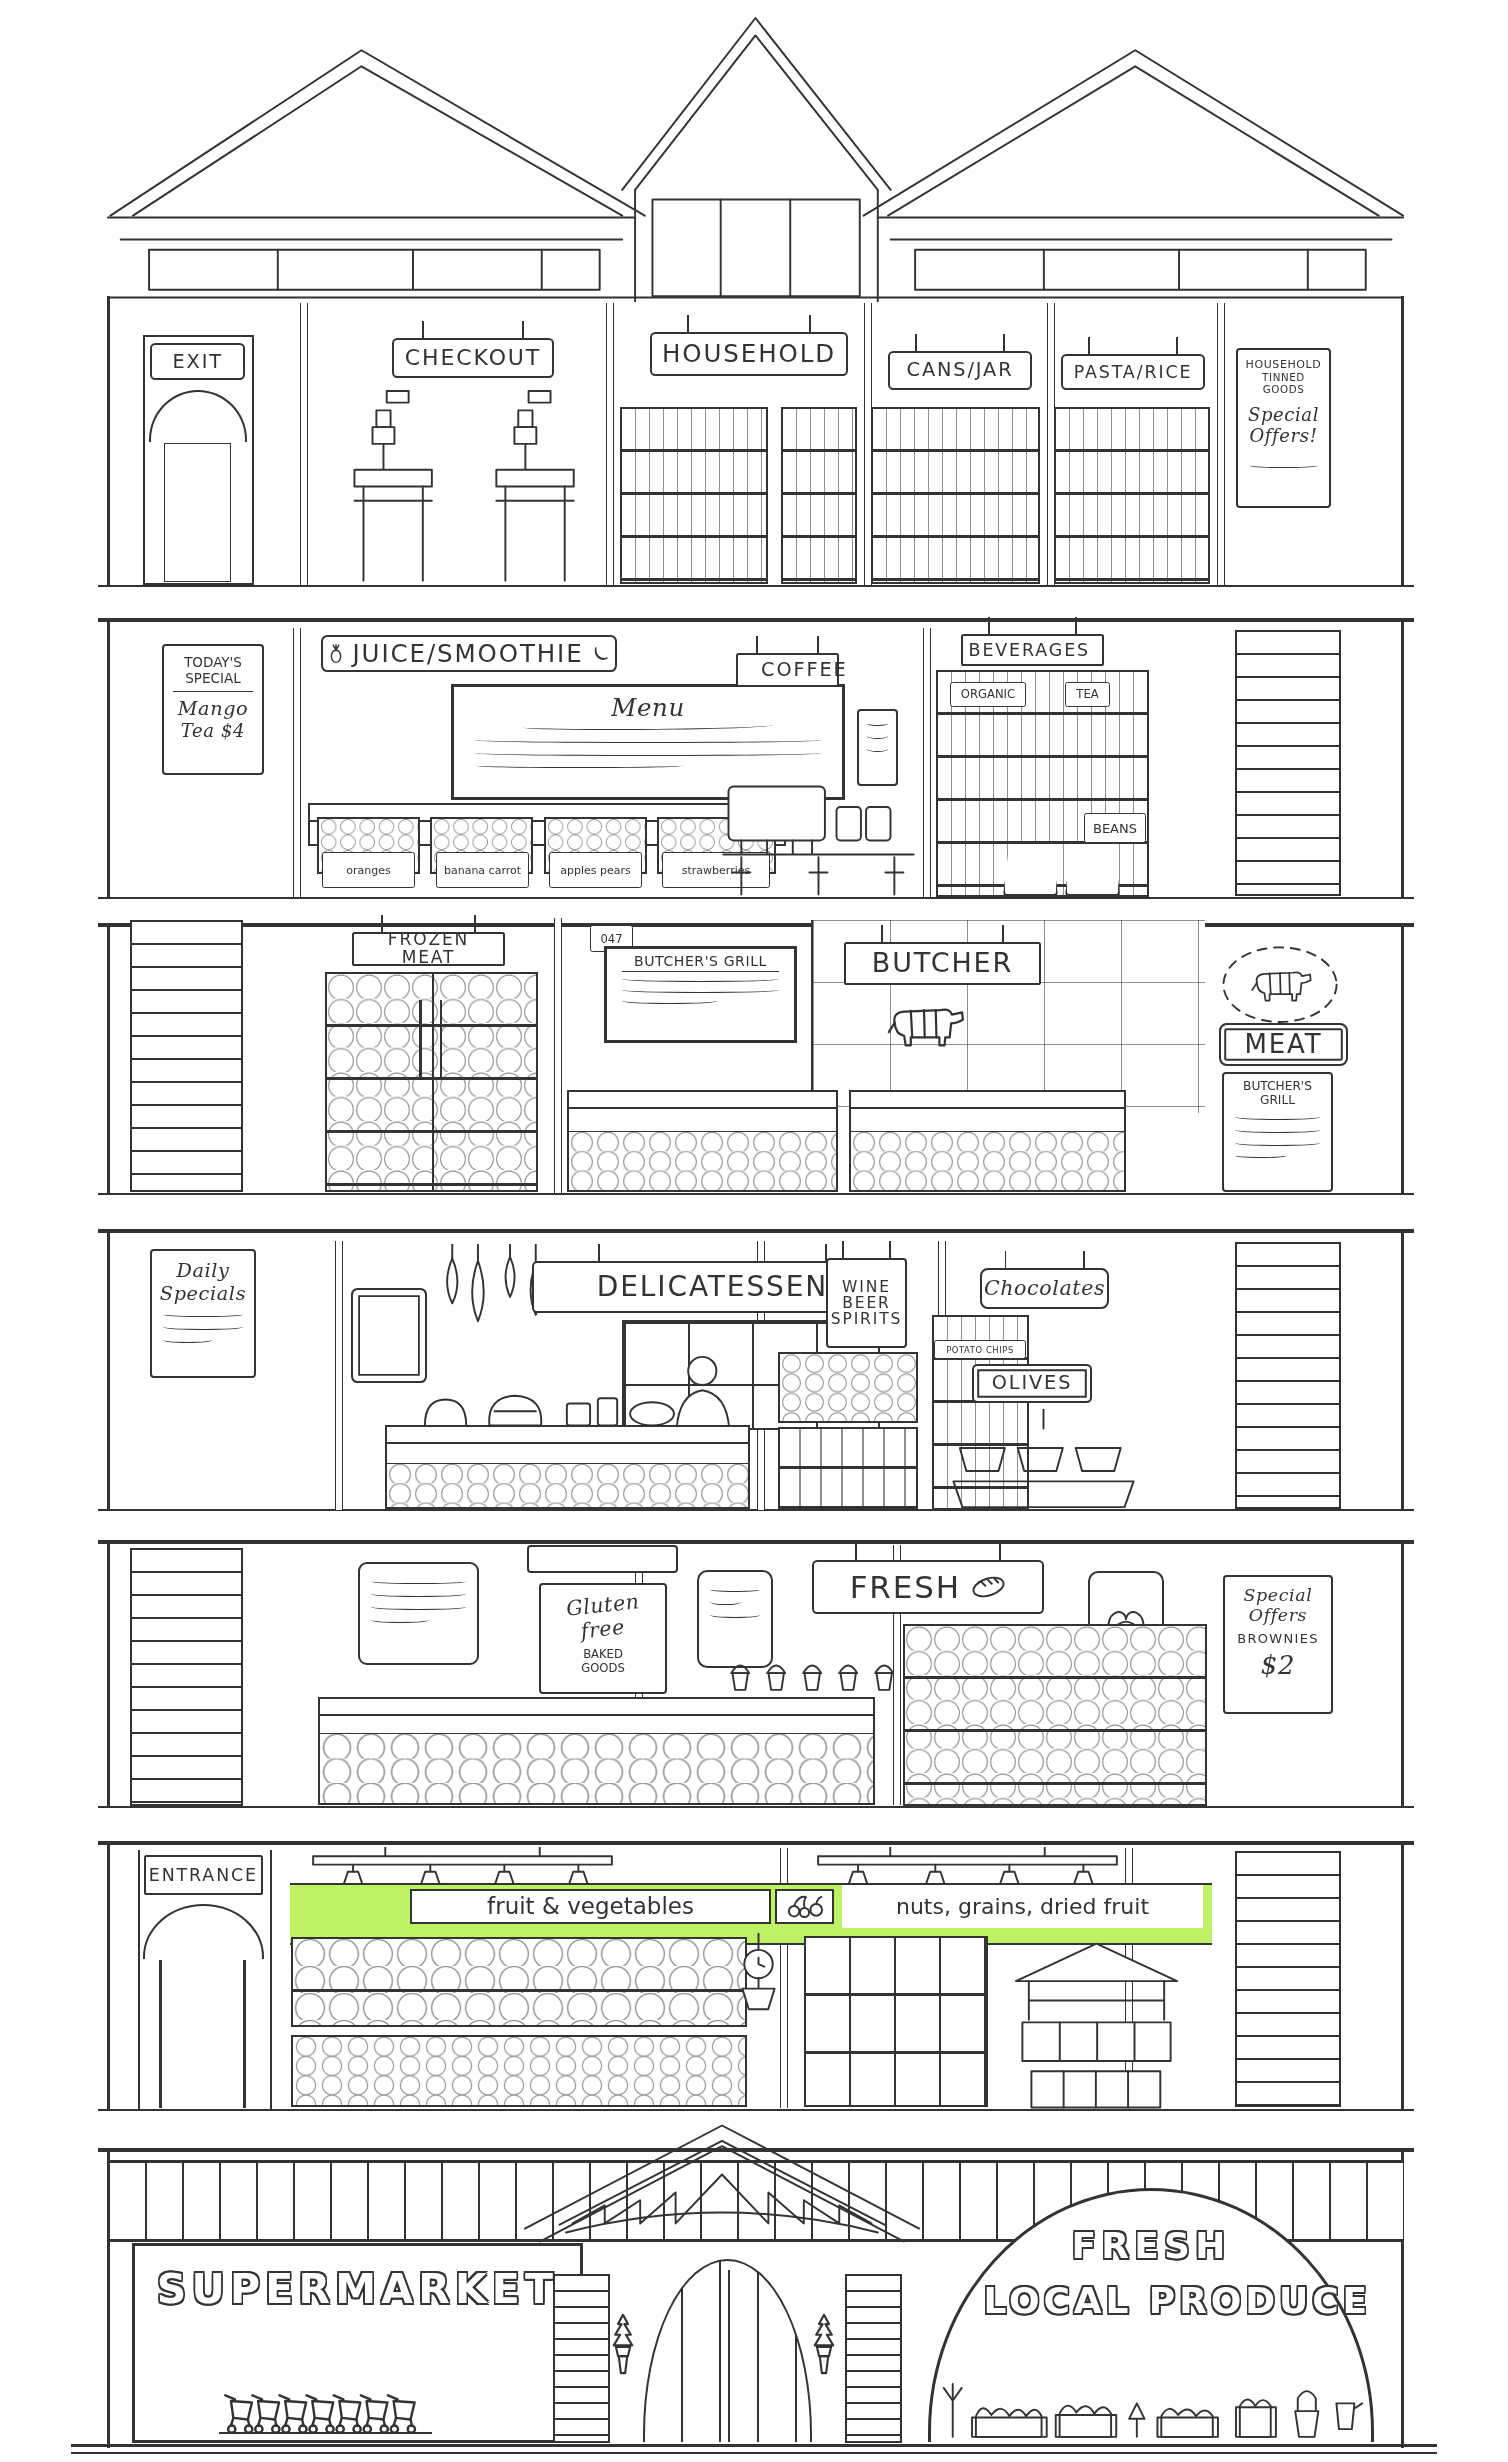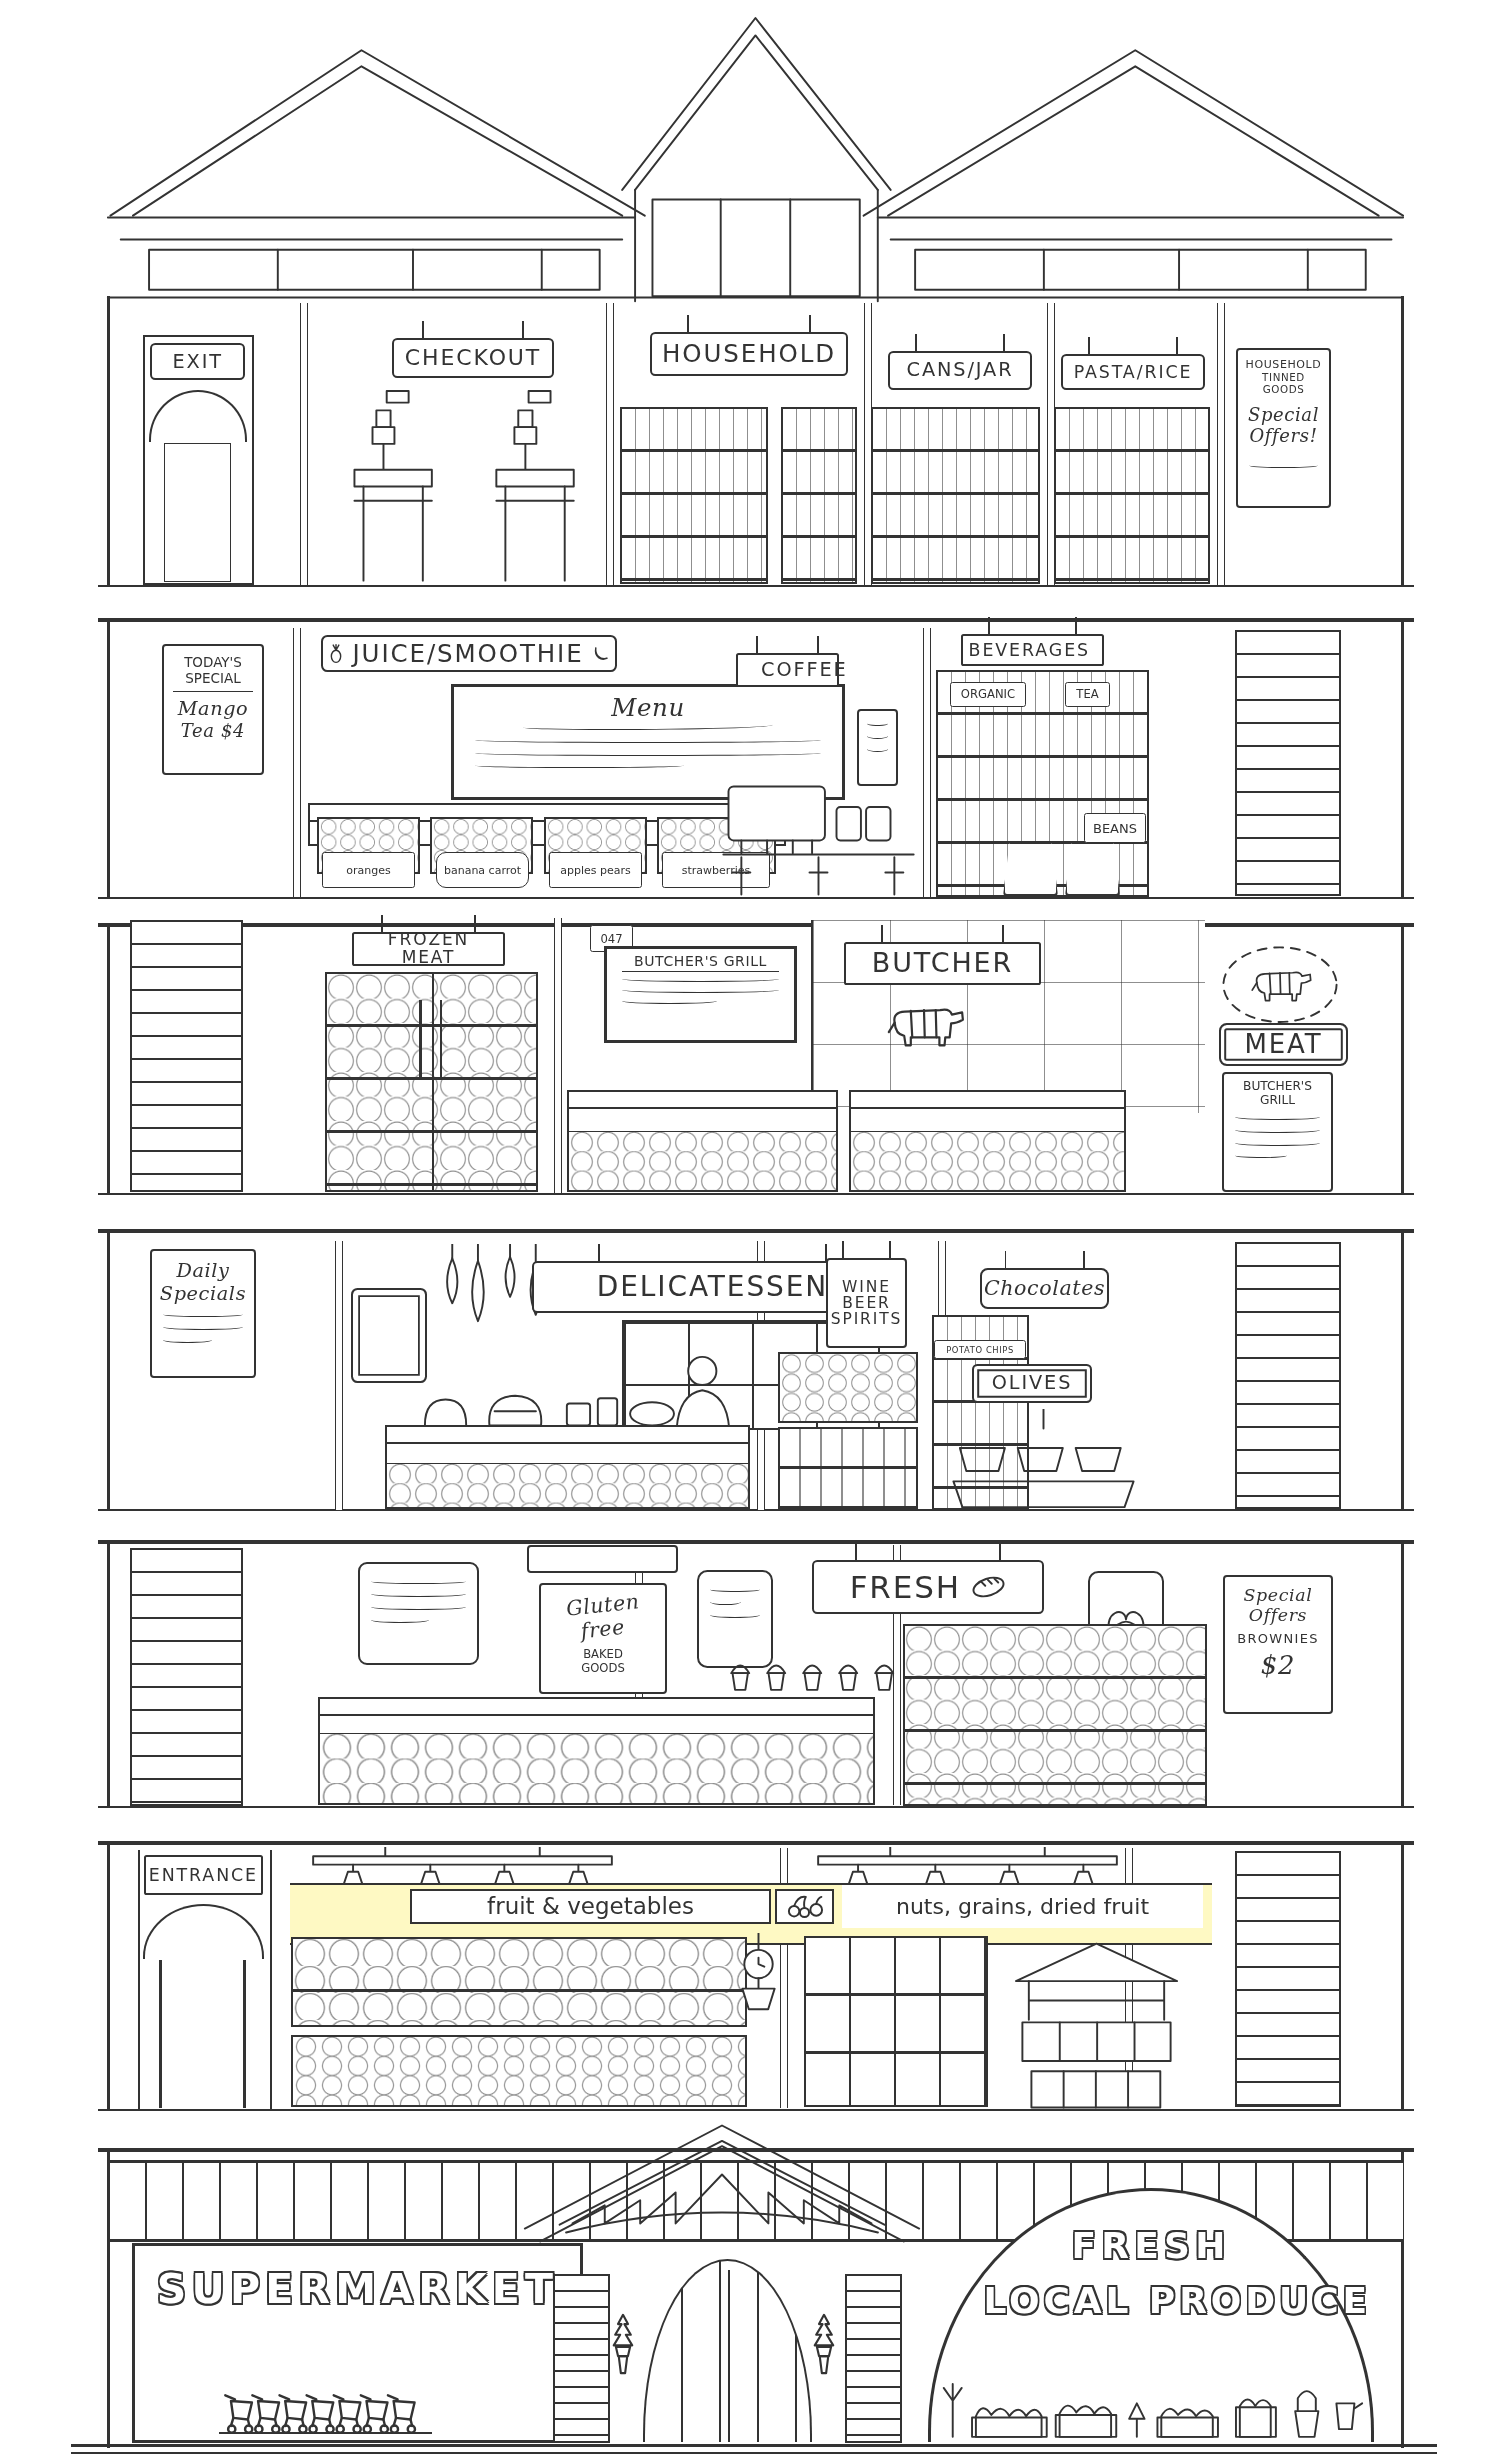--- a/index.html
+++ b/index.html
@@ -233,21 +233,21 @@
   <div class="counter" style="left:308px;top:803px;width:478px;height:43px;">
     <div class="top"></div>
   </div>
   <div class="crate abs" style="left:317px;top:817px;width:103px;height:57px;"></div>
   <div class="crate abs" style="left:430px;top:817px;width:103px;height:57px;"></div>
   <div class="crate abs" style="left:544px;top:817px;width:103px;height:57px;"></div>
   <div class="crate abs" style="left:657px;top:817px;width:119px;height:57px;"></div>
   <div class="tag" style="left:322px;top:852px;width:93px;height:36px;font-size:11px;">
     <span>oranges</span>
   </div>
-  <div class="tag" style="left:436px;top:852px;width:93px;height:36px;font-size:11px;padding:0 5.2px;text-align:center;border-radius:10px;">
+  <div class="tag" style="left:436px;top:852px;width:93px;height:36px;font-size:11px;padding:0 5.2px;text-align:center;">
     <span>banana carrot</span>
   </div>
   <div class="tag" style="left:549px;top:852px;width:93px;height:36px;font-size:11px;padding:0 5.2px;text-align:center;">
     <span>apples pears</span>
   </div>
   <div class="tag" style="left:662px;top:852px;width:108px;height:36px;font-size:11px;">
     <span>strawberries</span>
   </div>
 
   <div class="sign rod" style="left:736px;top:653px;width:103px;height:34px;font-size:19.3px;border-radius:2.6px;padding-left:40px;">
@@ -516,21 +516,21 @@
     <div class="abs" style="left:103px;top:110px;width:3.2px;height:148px;background:var(--ink);"></div>
   </div>
 
   <svg class="abs" style="left:308px;top:1847px" width="309" height="43" viewBox="0 0 480 66">
       <use href="#lampbar"></use>
     </svg>
   <svg class="abs" style="left:813px;top:1847px" width="309" height="43" viewBox="0 0 480 66">
       <use href="#lampbar"></use>
     </svg>
 
-  <div class="abs" style="left:290px;top:1883px;width:922px;height:62px;border-top:2.6px solid var(--ink);border-bottom:2.6px solid var(--ink);background:#fef9c3;">
+  <div class="abs" style="left:290px;top:1883px;width:922px;height:62px;border-top:2.6px solid var(--ink);border-bottom:2.6px solid var(--ink);background:#bef264;">
     <div class="abs" style="left:120px;top:3.9px;width:361px;height:35px;border:2.6px solid var(--ink);display:flex;align-items:center;justify-content:center;font-size:23px;background:#fff;">
       <span>fruit &amp; vegetables</span>
     </div>
     <div class="abs" style="left:485px;top:3.9px;width:59px;height:35px;border:2.6px solid var(--ink);display:flex;align-items:center;justify-content:center;background:#fff;">
       <svg width="39" height="26" viewBox="0 0 60 40">
         <circle cx="14" cy="28" r="8"></circle>
           <circle cx="30" cy="30" r="7"></circle>
           <path d="M14 20 Q20 4 32 6 Q28 14 30 23"></path>
         <circle cx="48" cy="26" r="9"></circle>
           <path d="M48 17 Q50 8 56 6"></path>

